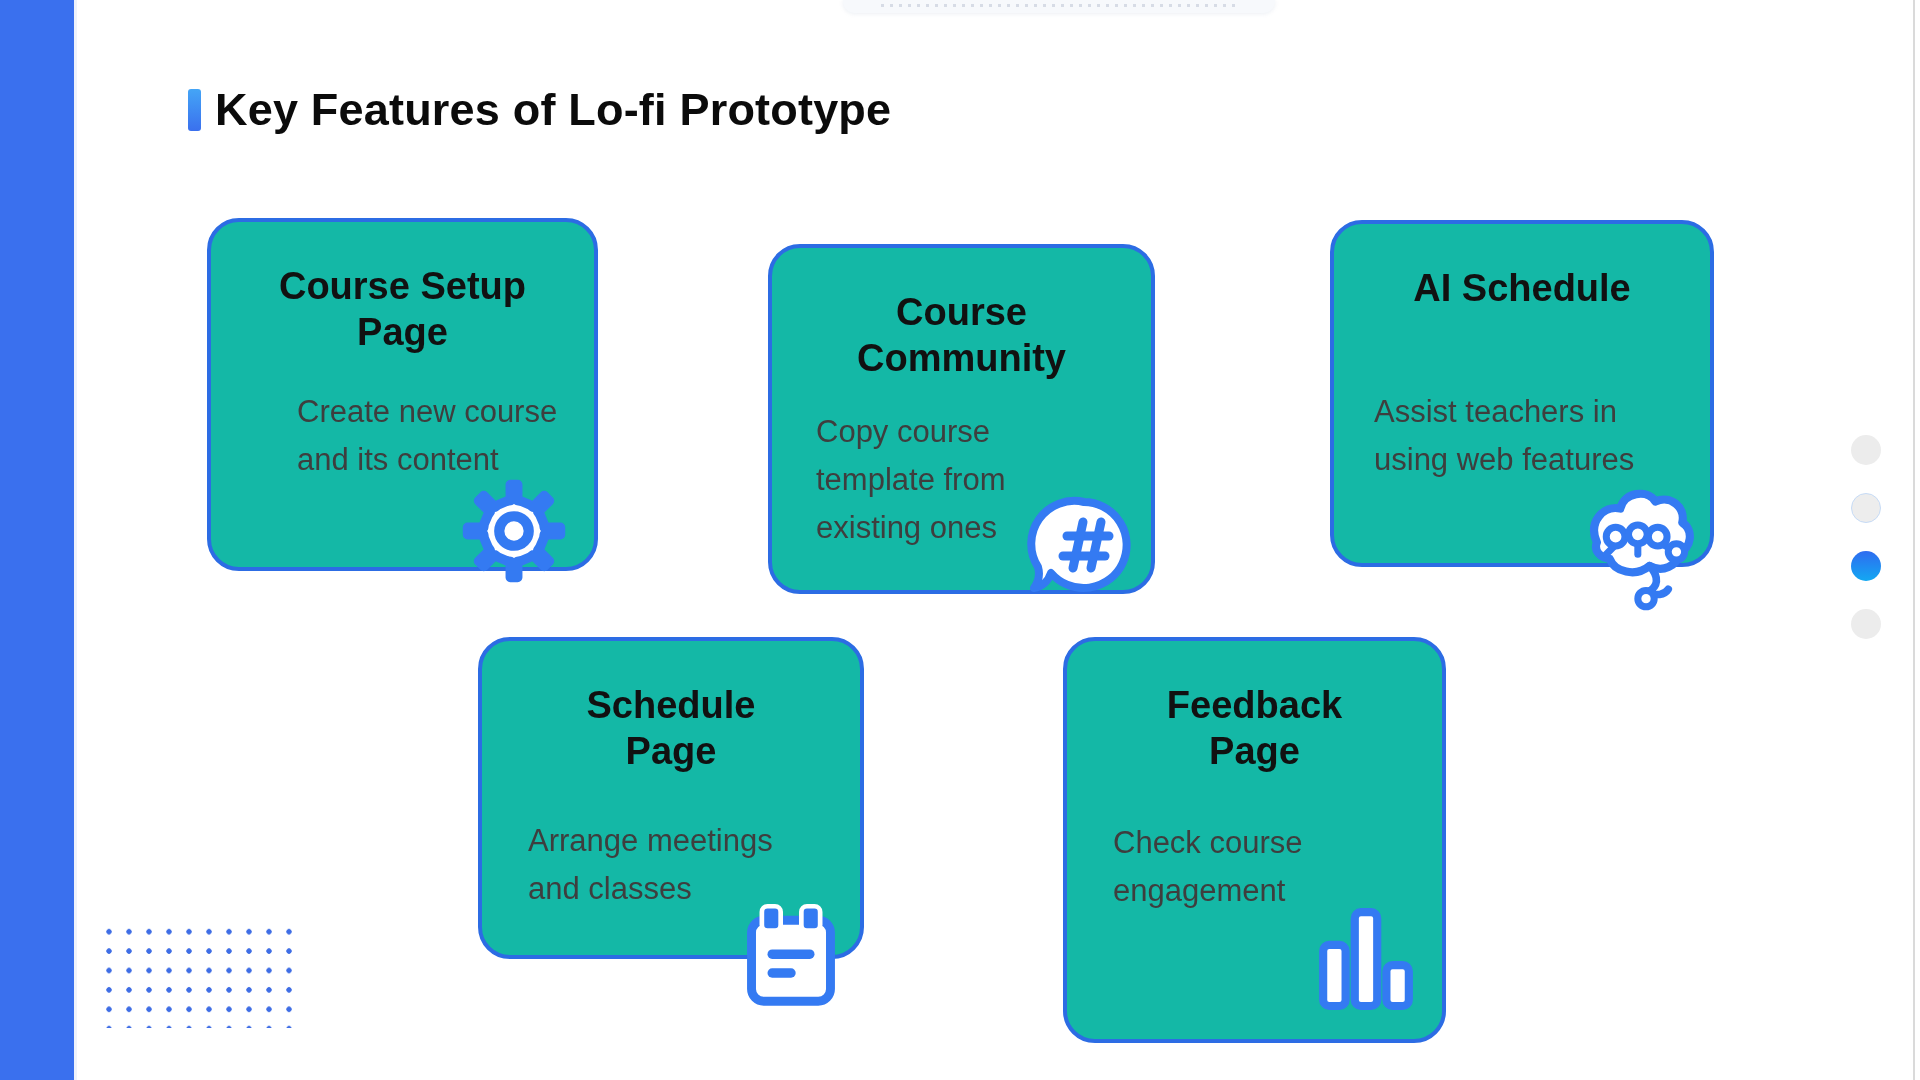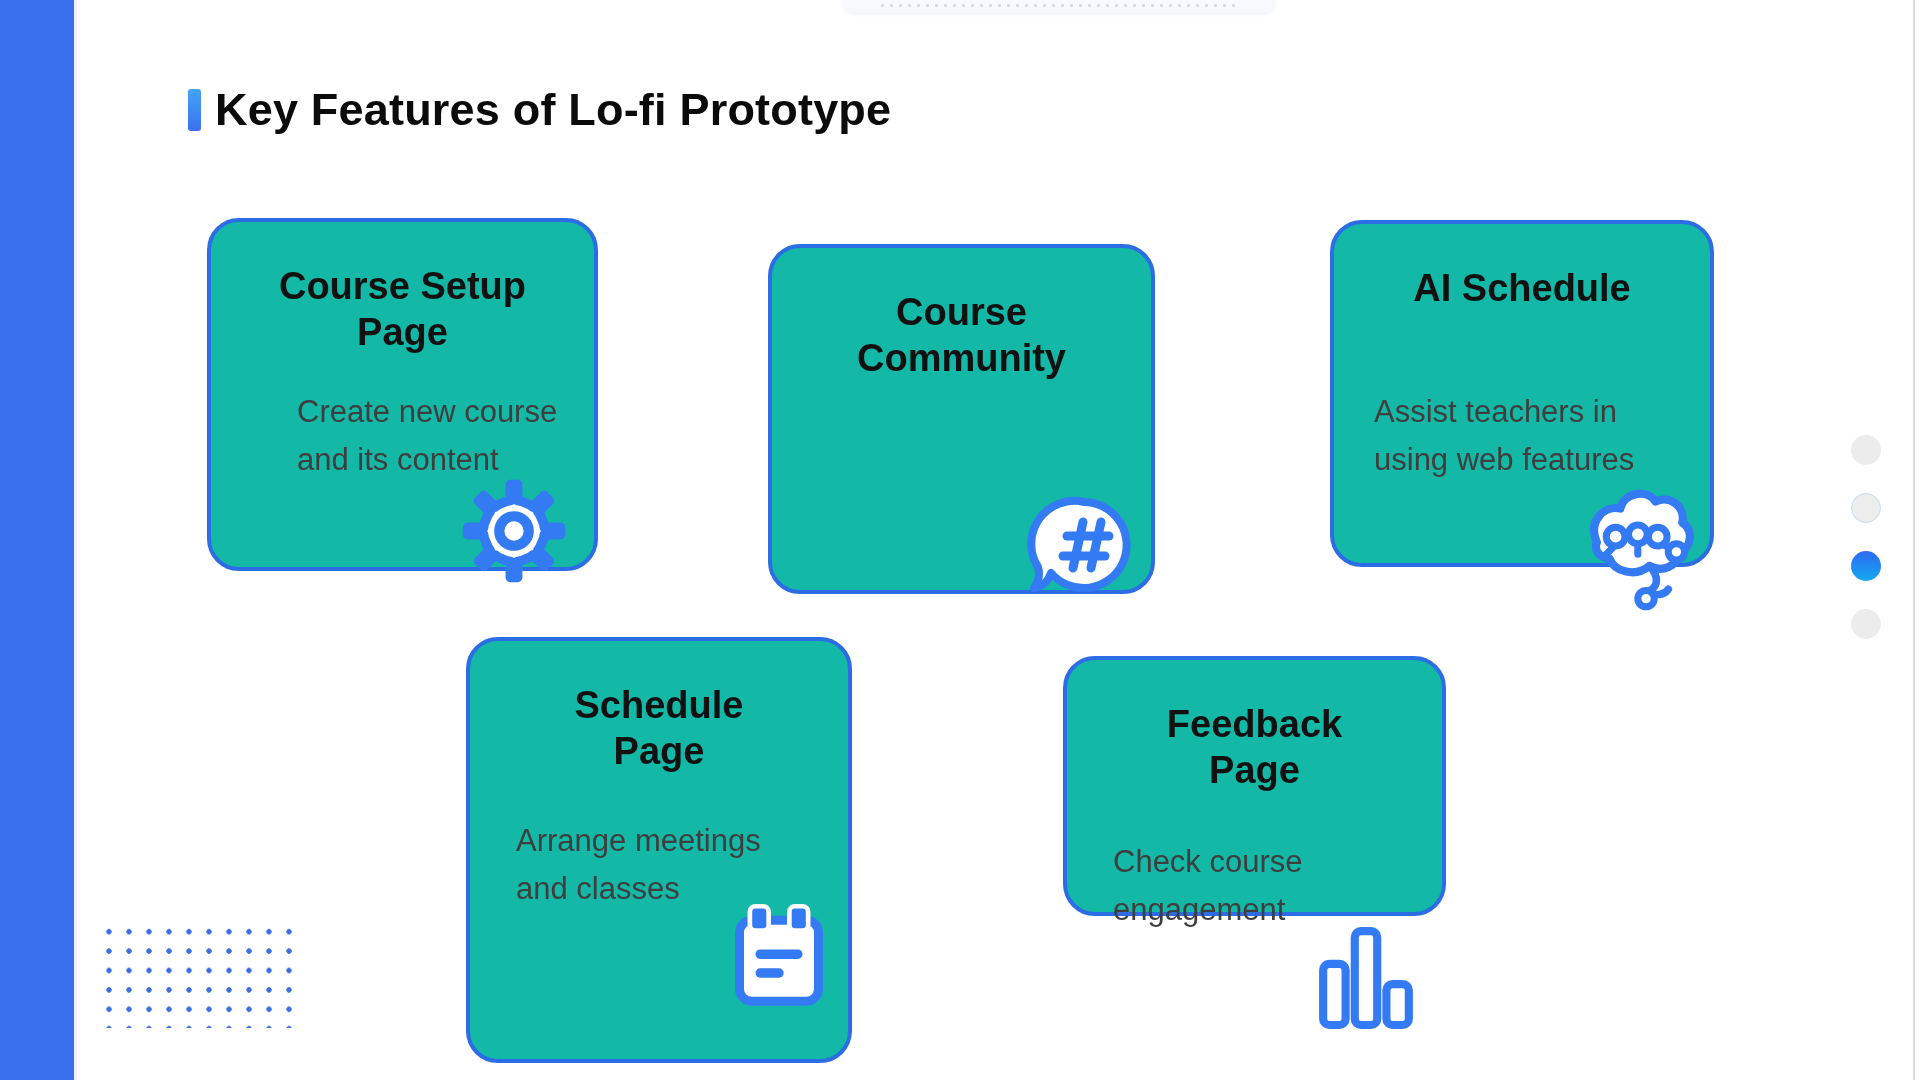--- a/index.html
+++ b/index.html
@@ -37,22 +37,22 @@
   .heading{position:absolute;left:188px;top:84px;display:flex;align-items:center;}
   .heading-accent{width:13px;height:42px;border-radius:3px;
     background:linear-gradient(180deg,var(--accent-top),var(--accent-bottom));}
   .heading h1{margin-left:14px;font-size:45px;font-weight:700;color:var(--title-text);letter-spacing:.2px;}
 
   
   .card{position:absolute;background:#14b8a6;border:4px solid var(--card-border-blue);border-radius:32px;}
   .card.c1{left:207px;top:218px;width:391px;height:353px;}
   .card.c2{left:768px;top:220px;width:387px;height:350px;margin-top:24px;}
   .card.c3{left:1330px;top:220px;width:384px;height:347px;}
-  .card.c4{left:466px;top:637px;width:386px;height:426px;}
-  .card.c5{left:1063px;top:656px;width:383px;height:260px;}
+  .card.c4{left:478px;top:637px;width:386px;height:322px;}
+  .card.c5{left:1063px;top:637px;width:383px;height:406px;}
 
   .card-title{padding-top:42px;font-size:38px;line-height:1.2;font-weight:700;color:#111;text-align:center;}
   .c1 .card-title,.c2 .card-title{padding-left:28px;padding-right:28px;}
   .c3 .card-title{padding-left:20px;padding-right:20px;}
   .c4 .card-title,.c5 .card-title{padding-left:70px;padding-right:70px;}
 
   .card-desc{position:absolute;font-size:31px;line-height:1.55;color:var(--body-text);text-align:left;}
   .c1 .card-desc{top:166px;left:44px;right:30px;margin-left:42px;}
   .c2 .card-desc{top:160px;left:44px;right:64px;}
   .c3 .card-desc{top:164px;left:40px;right:24px;}
@@ -101,20 +101,21 @@
     <div class="card-icon">
       <svg viewBox="0 0 100 104">
         <path d="M43.7,25.7L46.8,25.2L46.8,11.1L53.2,11.1L53.2,25.2L56.3,25.7L64.1,29.0L66.7,30.8L76.6,20.8L81.2,25.4L71.2,35.3L73.0,37.9L76.3,45.7L76.8,48.8L90.9,48.8L90.9,55.2L76.8,55.2L76.3,58.3L73.0,66.1L71.2,68.7L81.2,78.6L76.6,83.2L66.7,73.2L64.1,75.0L56.3,78.3L53.2,78.8L53.2,92.9L46.8,92.9L46.8,78.8L43.7,78.3L35.9,75.0L33.3,73.2L23.4,83.2L18.8,78.6L28.8,68.7L27.0,66.1L23.7,58.3L23.2,55.2L9.1,55.2L9.1,48.8L23.2,48.8L23.7,45.7L27.0,37.9L28.8,35.3L18.8,25.4L23.4,20.8L33.3,30.8L35.9,29.0Z" fill="#fff" stroke="var(--icon-blue)" stroke-width="8.5" stroke-linejoin="round"></path>
         <circle cx="50" cy="52" r="13" fill="#fff" stroke="var(--icon-blue)" stroke-width="9"></circle>
       </svg>
     </div>
   </div>
 
   <div class="card c2">
     <div class="card-title">Course Community</div>
+    <div class="card-desc">Copy course template from existing ones</div>
     <div class="card-icon">
       <svg viewBox="0 0 110 118">
         <path d="M57,8 a43,43 0 1 1 -33,71 c-3,9 -10,14 -17,15 c5,-7 6,-14 4,-21 a43,43 0 0 1 46,-65 Z" fill="#fff" stroke="var(--icon-blue)" stroke-width="8" stroke-linejoin="round"></path>
         <g stroke="var(--icon-blue)" stroke-width="9" stroke-linecap="round">
           <line x1="40" y1="42" x2="82" y2="42"></line>
           <line x1="36" y1="62" x2="78" y2="62"></line>
           <line x1="56" y1="28" x2="46" y2="74"></line>
           <line x1="74" y1="28" x2="64" y2="74"></line>
         </g>
       </svg>

